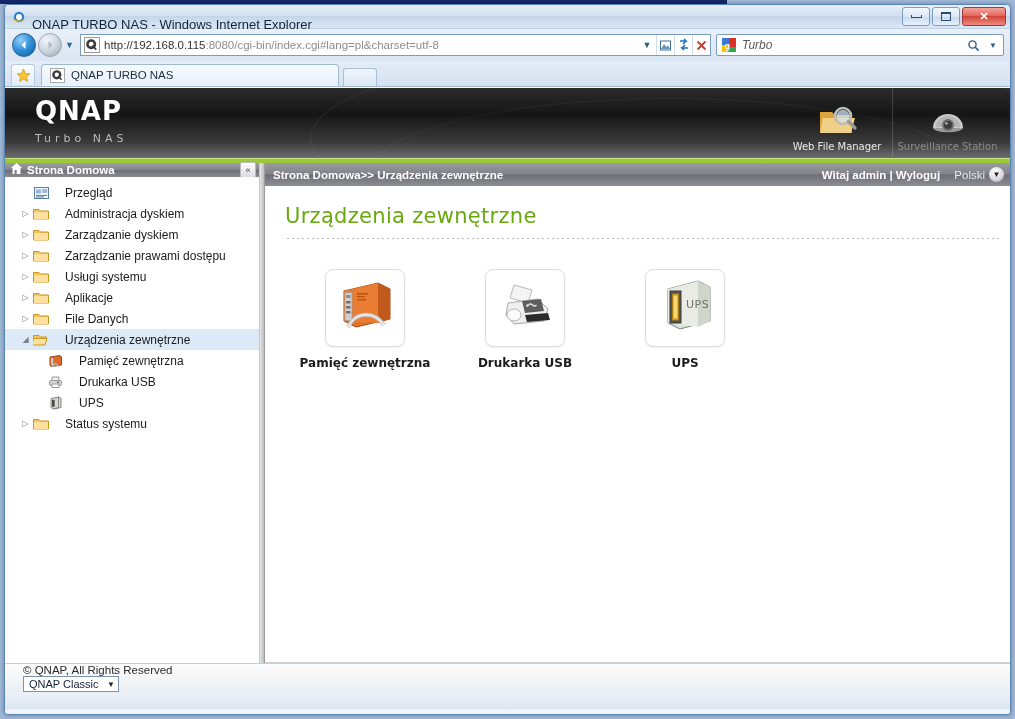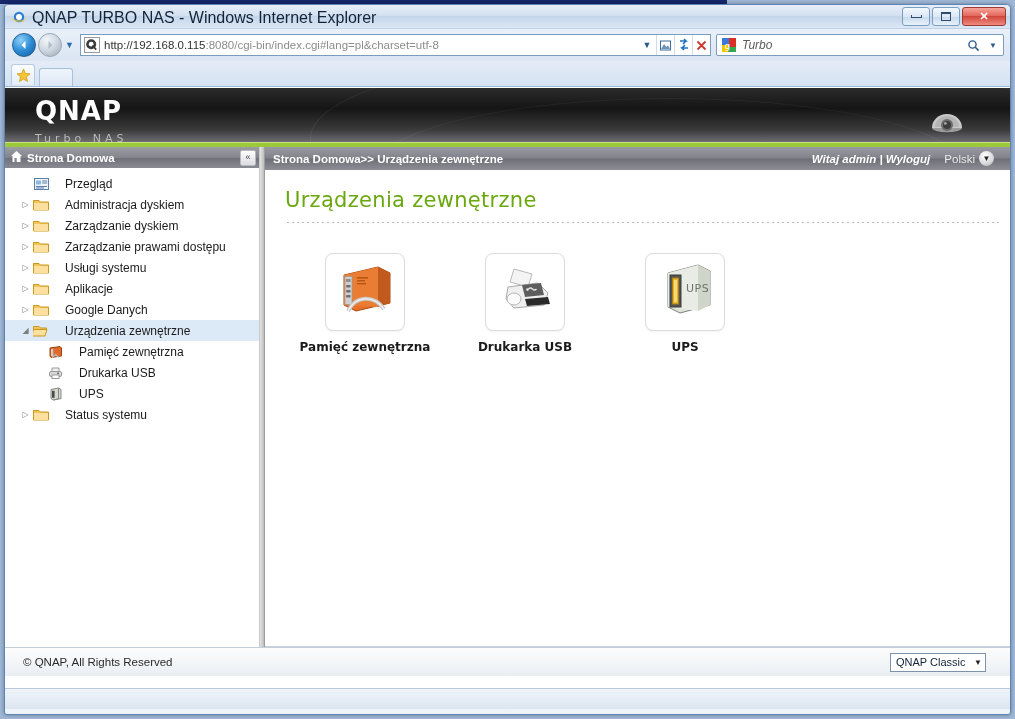--- a/index.html
+++ b/index.html
@@ -33,22 +33,22 @@
   
   #titlebar {
     position: relative; height: 24px;
     background: linear-gradient(to bottom, #e7eef8 0%, #d4e1f1 45%, #c5d6ea 50%, #dbe7f5 100%);
     border-bottom: 1px solid #c0d2e6;
   }
   #titlebar .ie-logo {
     position: absolute; left: 6px; top: 4px; width: 16px; height: 16px;
   }
   #titlebar .title-text {
-    position: absolute; left: 27px; top: 4px;
-    font-size: 16px; color: #11243a; white-space: nowrap;
+    position: absolute; left: 27px; top: 12px;
+    font-size: 13px; color: #11243a; white-space: nowrap;
   }
   .winbtns { position: absolute; right: 4px; top: 2px; display: flex; gap: 2px; }
   .winbtn {
     width: 28px; height: 19px; border: 1px solid #7a9ec1;
     border-radius: 3px;
     background: linear-gradient(to bottom, #f3f8fd 0%, #dbe8f6 50%, #c6d9ee 51%, #e8f1fa 100%);
     display: flex; align-items: center; justify-content: center;
   }
   .winbtn.close {
     width: 44px;
@@ -135,21 +135,21 @@
     background: linear-gradient(to bottom,#eef4fb,#dde8f5);
     border: 1px solid #a9c0d9; border-bottom: none; border-radius: 3px 3px 0 0;
   }
 
   
   #page {
     position: relative; height: 601px; background: #fff;
     border-top: 1px solid #fff;
   }
   #qnap-header {
-    position: relative; height: 54px;
+    position: relative; height: 70px;
     background: linear-gradient(to bottom, #2b2b2b 0%, #151515 38%, #3b3b3b 78%, #6d6d72 100%);
     overflow: hidden;
   }
   #qnap-header .swoosh {
     position: absolute; right: -60px; top: -40px; width: 760px; height: 180px;
     border-radius: 50%;
     border: 1px solid rgba(255,255,255,.07);
     pointer-events: none;
   }
   #qnap-header .swoosh2 {
@@ -183,21 +183,21 @@
     font-family: "DejaVu Sans", sans-serif;
   }
   .app-link.disabled .app-label { color: #8a8a8a; }
   #green-rule { height: 5px; background: #9cc93a; border-top: 1px solid #c8e37c; }
 
   #body-area { position: relative; height: 500px; display: flex; background: #fff; }
 
   
   #sidebar { width: 254px; background: #fff; position: relative; display: flex; flex-direction: column; }
   #sidebar-head {
-    height: 21px; display: flex; align-items: center; justify-content: space-between;
+    height: 14px; display: flex; align-items: center; justify-content: space-between;
     background: linear-gradient(to bottom,#9d9da4 0%, #84848c 50%, #6f6f78 51%, #8a8a92 100%);
     padding: 0 3px 0 5px;
   }
   #sidebar-head .sh-left { display: flex; align-items: center; gap: 4px; }
   #sidebar-head .sh-title { font-size: 11.5px; font-weight: bold; color: #fff; }
   #collapse-btn {
     width: 16px; height: 16px; border: 1px solid #b9b9c0; border-radius: 2px;
     background: linear-gradient(to bottom,#fefefe,#dcdce2);
     display: flex; align-items: center; justify-content: center;
     font-size: 9px; color: #44444a; line-height: 1;
@@ -221,25 +221,25 @@
     width: 6px; background: linear-gradient(to right,#e6e6e6,#cfcfcf 50%,#bdbdbd 100%);
     border-left: 1px solid #c9c9c9; border-right: 1px solid #9d9d9d;
   }
 
   
   #main { flex: 1; position: relative; background: #fff; display: flex; flex-direction: column; }
   #crumbbar {
     height: 23px;
     background: linear-gradient(to bottom,#9a9aa2 0%, #82828a 48%, #6e6e77 52%, #8d8d95 100%);
     display: flex; align-items: center; justify-content: space-between;
-    padding: 0 16px 0 8px; color: #fff; position: relative;
+    padding: 0 6px 0 8px; color: #fff; position: relative;
   }
   #crumbbar .crumb { font-size: 11.5px; font-weight: bold; }
   #crumbbar .right-grp { display: flex; align-items: center; gap: 14px; }
-  #crumbbar .welcome { font-size: 11.5px; font-weight: bold; font-style: italic; }
+  #crumbbar .welcome { font-size: 11.5px; font-weight: bold; }
   #crumbbar .lang { font-size: 11.5px; color: #eaeaea; }
   #lang-caret {
     width: 15px; height: 15px; border-radius: 50%;
     background: radial-gradient(circle at 40% 30%, #ffffff, #d8d8dc 60%, #9a9aa2 100%);
     display: flex; align-items: center; justify-content: center;
     font-size: 8px; color: #222; margin-left: 4px;
   }
   #main-inner { flex: 1; padding: 18px 0 0 20px; position: relative; }
   #page-title {
     font-size: 21px; color: #6aa80f; font-family: "DejaVu Sans", sans-serif;
@@ -261,22 +261,23 @@
   .device .dev-label {
     margin-top: 9px; font-size: 12px; color: #1b1b1b; font-weight: bold;
     font-family: "DejaVu Sans", sans-serif;
   }
   #main-bottom-border { height: 1px; background: #c8d3de; }
 
   
   #qnap-footer {
     height: 29px; background: linear-gradient(to bottom,#fdfdfd,#e9eef3);
     border-top: 1px solid #c3ced9;
-    display: flex; align-items: center; justify-content: space-between;
+    display: flex; align-items: flex-start; justify-content: space-between;
     padding: 0 24px 0 18px;
+    flex-direction: column;
   }
   #copyright { font-size: 11.5px; color: #2b2b2b; }
   #theme-select {
     width: 96px; height: 19px; border: 1px solid #7c93ab; background: #fff;
     display: flex; align-items: center; justify-content: space-between;
     padding: 0 3px 0 5px; font-size: 11px; color: #11243a;
   }
   #theme-select .caret { font-size: 8px; color: #222; }
 
   
@@ -380,36 +381,59 @@
       <span class="search-ico" style="font-size:8px;">▼</span>
     </div>
   </div>
 
   <div id="tabbar">
     <div id="fav-btn">
       <svg width="15" height="15" viewBox="0 0 15 15">
           <path d="M7.5 1 L9.3 5.4 L14 5.8 L10.4 8.9 L11.5 13.5 L7.5 11 L3.5 13.5 L4.6 8.9 L1 5.8 L5.7 5.4 Z" fill="#f7c636" stroke="#d19b12" stroke-width=".8"></path>
         </svg>
     </div>
+    <div id="tab-active">
+      <span class="tab-ico">
+        <svg width="15" height="15" viewBox="0 0 15 15">
+          <rect x="0.5" y="0.5" width="14" height="14" fill="#ffffff" stroke="#aaa"></rect>
+          <circle cx="6.8" cy="6.8" r="4.6" fill="#3b3b3b"></circle>
+          <circle cx="6.8" cy="6.8" r="2.2" fill="#ffffff"></circle>
+          <path d="M8 8 L11.6 11.8" stroke="#3b3b3b" stroke-width="1.5"></path>
+        </svg>
+      </span>
+      <span class="tab-label">QNAP TURBO NAS</span>
+    </div>
     <div id="tab-new"></div>
   </div>
 
   <div id="page">
 
     <div id="qnap-header">
       <div class="swoosh"></div>
       <div class="swoosh2"></div>
 
       <div id="brand">
         <div class="qnap-word">QNAP</div>
         <div class="turbo-word">Turbo NAS</div>
       </div>
 
       <div id="app-links">
 
+        <div class="app-link">
+          <span class="app-ico">
+            <svg width="42" height="34" viewBox="0 0 42 34">
+              <path d="M4 8 L16 8 L19 11 L36 11 L36 29 L4 29 Z" fill="#d9a53b"></path>
+              <path d="M7 14 L39 14 L35 29 L4 29 Z" fill="#f0cf86"></path>
+              <circle cx="27" cy="12" r="8" fill="none" stroke="#bdbdbd" stroke-width="2.6"></circle>
+              <circle cx="27" cy="12" r="6.2" fill="#cfe4f2" opacity=".75"></circle>
+              <path d="M32.5 17.5 L39 24" stroke="#9a9a9a" stroke-width="3.4" stroke-linecap="round"></path>
+            </svg>
+          </span>
+          <span class="app-label">Web File Manager</span>
+        </div>
 
 
 
         <div class="app-link disabled">
           <span class="app-ico">
             <svg width="42" height="34" viewBox="0 0 42 34">
               <ellipse cx="21" cy="24" rx="15" ry="4.2" fill="#9b9b9b"></ellipse>
               <path d="M6 24 A15 14 0 0 1 36 24 Z" fill="#c9c9c9"></path>
               <path d="M9 23 A12 11 0 0 1 33 23 Z" fill="#b4b4b4"></path>
               <circle cx="21" cy="21" r="6" fill="#6e6e6e"></circle>
@@ -513,21 +537,21 @@
           </div>
 
           <div class="tree-row">
             <span class="twisty">▷</span>
             <span class="ico">
               <svg width="16" height="13" viewBox="0 0 16 13">
                   <path d="M0.5 2.5 h5.5 l1.5 1.5 h8 v8 h-15 Z" fill="#f5c55a" stroke="#c79a1f"></path>
                   <path d="M1 5 h14 v7 h-14 Z" fill="#fde0a0"></path>
                 </svg>
             </span>
-            <span class="lbl">Google Danych</span>
+            <span class="lbl">File Danych</span>
           </div>
 
           <div class="tree-row selected">
             <span class="twisty">◢</span>
             <span class="ico">
               <svg width="16" height="13" viewBox="0 0 16 13">
                   <path d="M0.5 2.5 h5.5 l1.5 1.5 h6 v2 h-13 Z" fill="#f5c55a" stroke="#c79a1f"></path>
                   <path d="M0.5 5.5 h13.5 l-2 6.5 h-13 Z" fill="#fde0a0" stroke="#c79a1f"></path>
                 </svg>
             </span>

